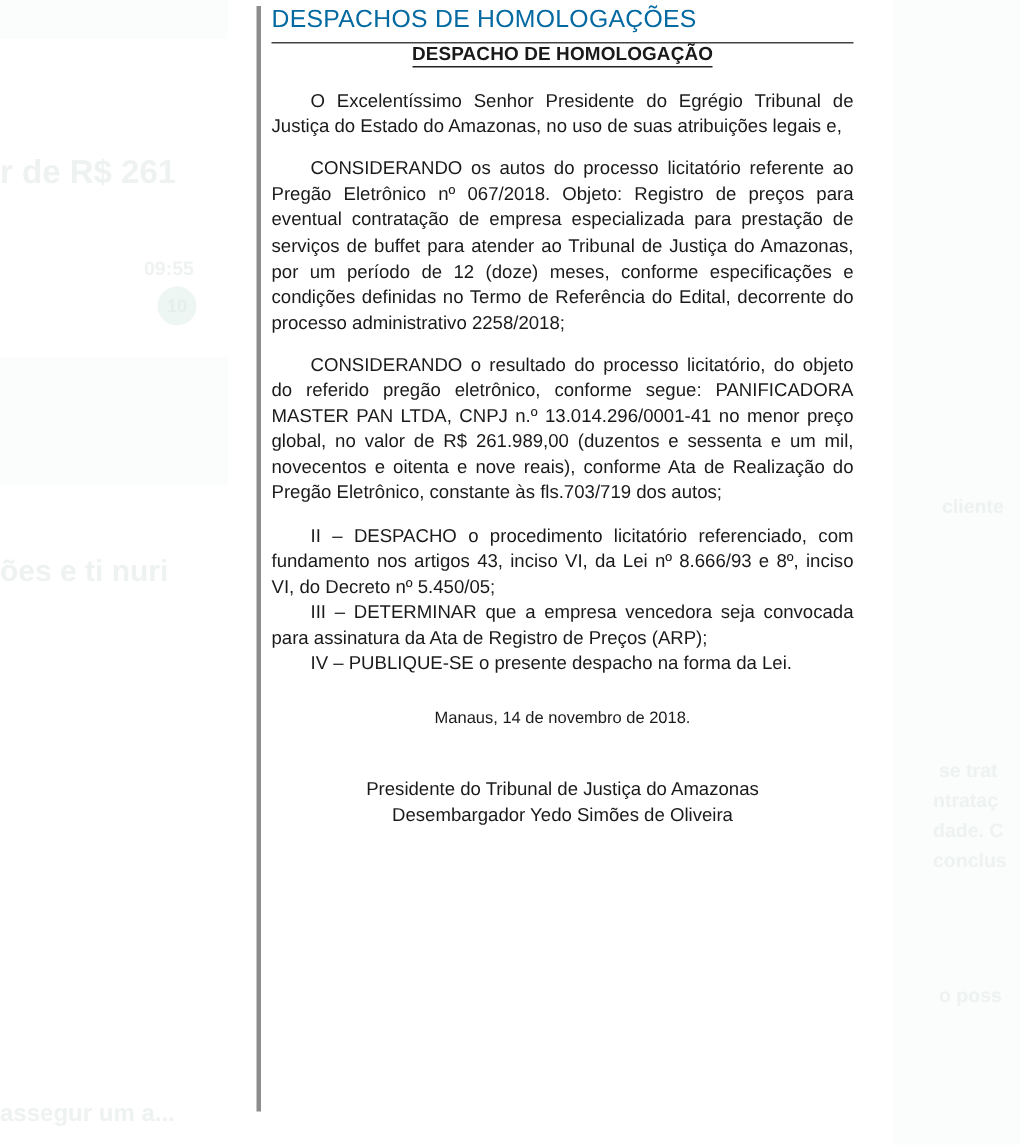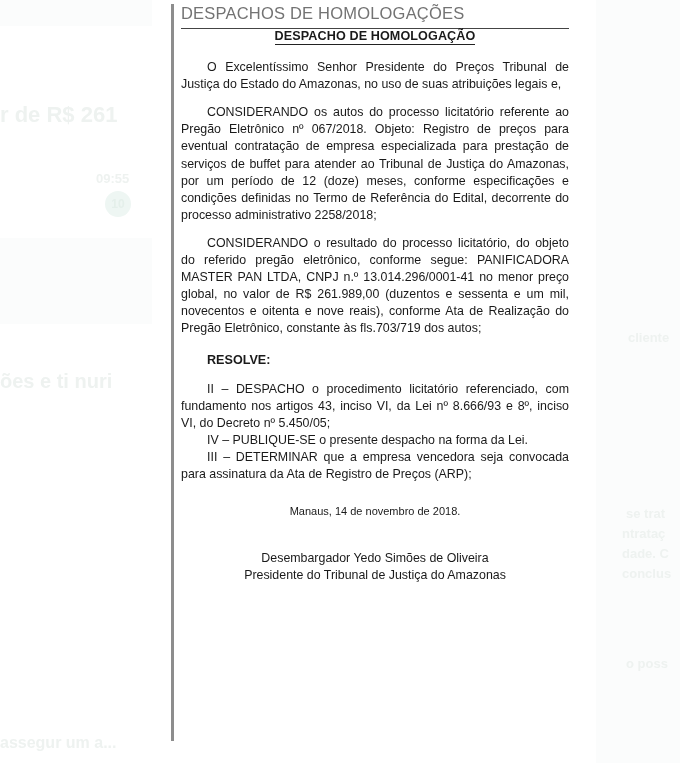--- a/index.html
+++ b/index.html
@@ -65,21 +65,21 @@
     background: #8d8d8d;
   }
 
   #page-title {
     position: absolute;
     left: 181px;
     top: 4px;
     width: 388px;
     font-size: 16.5px;
     letter-spacing: .2px;
-    color: #737373;
+    color: #0369a1;
     padding-bottom: 5px;
     border-bottom: 1.6px solid #444;
   }
 
   #doc-body {
     position: absolute;
     left: 181px;
     top: 24px;
     width: 388px;
     font-size: 12.4px;
@@ -168,47 +168,46 @@
 
   <h1 id="page-title" style="margin:0;font-weight:400;">DESPACHOS DE HOMOLOGAÇÕES</h1>
 
   <div id="doc-body">
 
     <div id="despacho-subtitle">
       <span>DESPACHO DE HOMOLOGAÇÃO</span>
     </div>
 
     <p class="para">
-      <span>O Excelentíssimo Senhor Presidente do Preços Tribunal de Justiça do Estado do Amazonas, no uso de suas atribuições legais e,</span>
+      <span>O Excelentíssimo Senhor Presidente do Egrégio Tribunal de Justiça do Estado do Amazonas, no uso de suas atribuições legais e,</span>
     </p>
 
     <p class="para">
       <span class="b">CONSIDERANDO</span><span> os autos do processo licitatório referente ao </span><span class="b">Pregão Eletrônico nº 067/2018</span><span>. Objeto: </span><span class="b">Registro de preços</span><span> para eventual contratação de empresa especializada para prestação de serviços de </span><span class="b">buffet</span><span> para atender ao Tribunal de Justiça do Amazonas, por um período de 12 (doze) meses, conforme especificações e condições definidas no Termo de Referência do Edital, decorrente do processo administrativo 2258/2018;</span>
     </p>
 
     <p class="para">
       <span class="b">CONSIDERANDO</span><span> o resultado do processo licitatório, do objeto do referido pregão eletrônico, conforme segue: </span><span class="b">PANIFICADORA MASTER PAN LTDA, CNPJ n.º 13.014.296/0001-41</span><span> no menor preço global, no valor de R$ 261.989,00 (duzentos e sessenta e um mil, novecentos e oitenta e nove reais), conforme Ata de Realização do Pregão Eletrônico, constante às fls.703/719 dos autos;</span>
     </p>
 
 
-    <div id="resolve-heading">RESOLVE:</div>
 
     <ul id="resolve-list">
       <li>
         <span class="b">II – </span><span class="b">DESPACHO</span><span> o procedimento licitatório referenciado, com fundamento nos artigos 43, inciso VI, da Lei nº 8.666/93 e 8º, inciso VI, do Decreto nº 5.450/05;</span>
       </li>
       <li>
+        <span class="b">III – </span><span class="b">DETERMINAR</span><span> que a empresa vencedora seja convocada para assinatura da Ata de Registro de Preços (ARP);</span>
+      </li>
+      <li>
         <span class="b">IV – </span><span class="b">PUBLIQUE-SE</span><span> o presente despacho na forma da Lei.</span>
       </li>
-      <li>
-        <span class="b">III – </span><span class="b">DETERMINAR</span><span> que a empresa vencedora seja convocada para assinatura da Ata de Registro de Preços (ARP);</span>
-      </li>
     </ul>
 
     <div id="date-line">Manaus, 14 de novembro de 2018.</div>
 
     <div id="signature-block">
+      <div>Presidente do Tribunal de Justiça do Amazonas</div>
       <div>Desembargador Yedo Simões de Oliveira</div>
-      <div>Presidente do Tribunal de Justiça do Amazonas</div>
     </div>
 
   </div>
 </div>
 
 </body></html>

